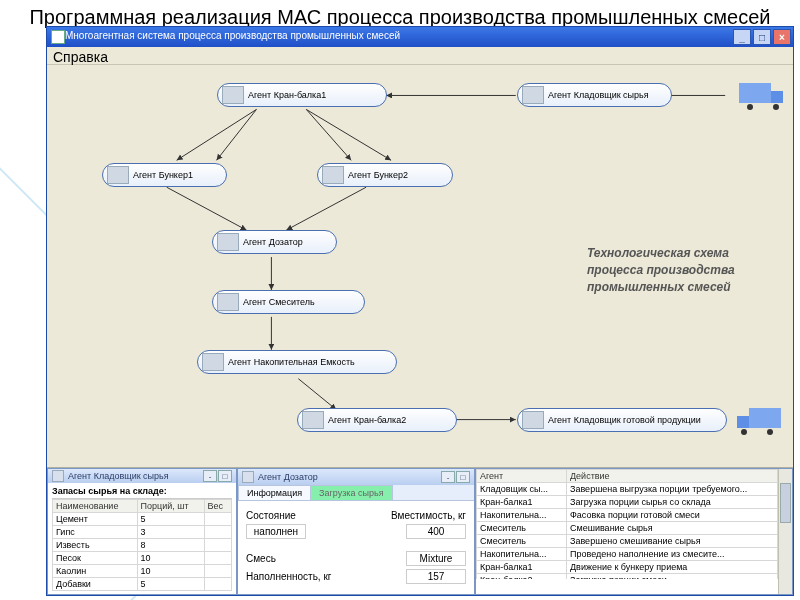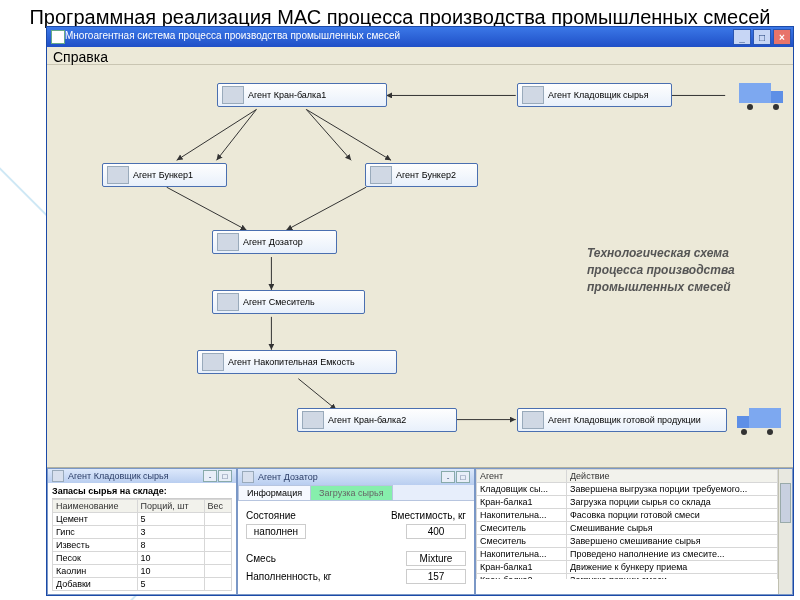--- a/index.html
+++ b/index.html
@@ -64,21 +64,21 @@
   .canvas {
     position: relative;
     background:#ece9d8;
     height: 404px;
     overflow:hidden;
   }
   .agent {
     position:absolute;
     background:linear-gradient(#fefefe,#e8f0fb);
     border:1px solid #4a6fb0;
-    border-radius:2px;
+    border-radius:12px;
     display:flex; align-items:center; gap:4px;
     padding:2px 4px;
     font-size:9px;
     white-space:nowrap;
   }
   .agent .ic {
     width:22px; height:18px; background:#d0d8e4; border:1px solid #9ab; display:inline-block;
     flex-shrink:0;
   }
   .truck {
@@ -194,21 +194,21 @@
       <div class="box"></div>
         <div class="cab"></div>
         <div class="w1"></div>
         <div class="w2"></div>
     </div>
 
     <div class="agent" style="left:55px; top:98px; width:125px;">
       <span class="ic"></span>
       <span>Агент Бункер1</span>
     </div>
-    <div class="agent" style="left:270px; top:98px; width:113px;margin-left:48px;">
+    <div class="agent" style="left:270px; top:98px; width:136px;">
       <span class="ic"></span>
       <span>Агент Бункер2</span>
     </div>
 
     <div class="agent" style="left:165px; top:165px; width:125px;">
       <span class="ic"></span>
       <span>Агент Дозатор</span>
     </div>
     <div class="agent" style="left:165px; top:225px; width:153px;">
       <span class="ic"></span>

